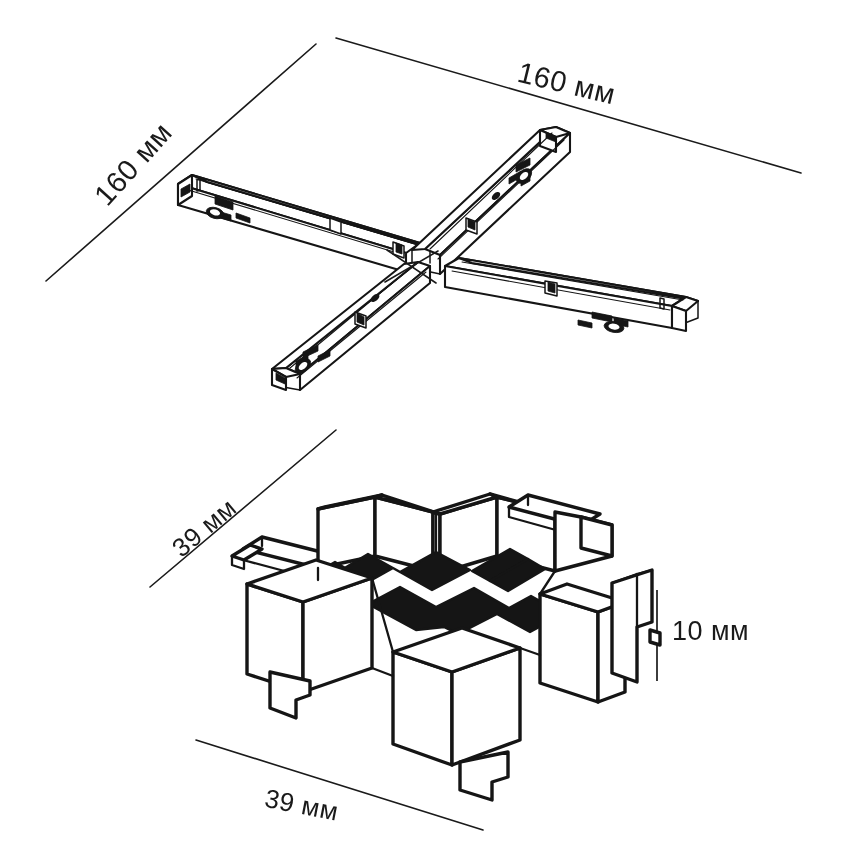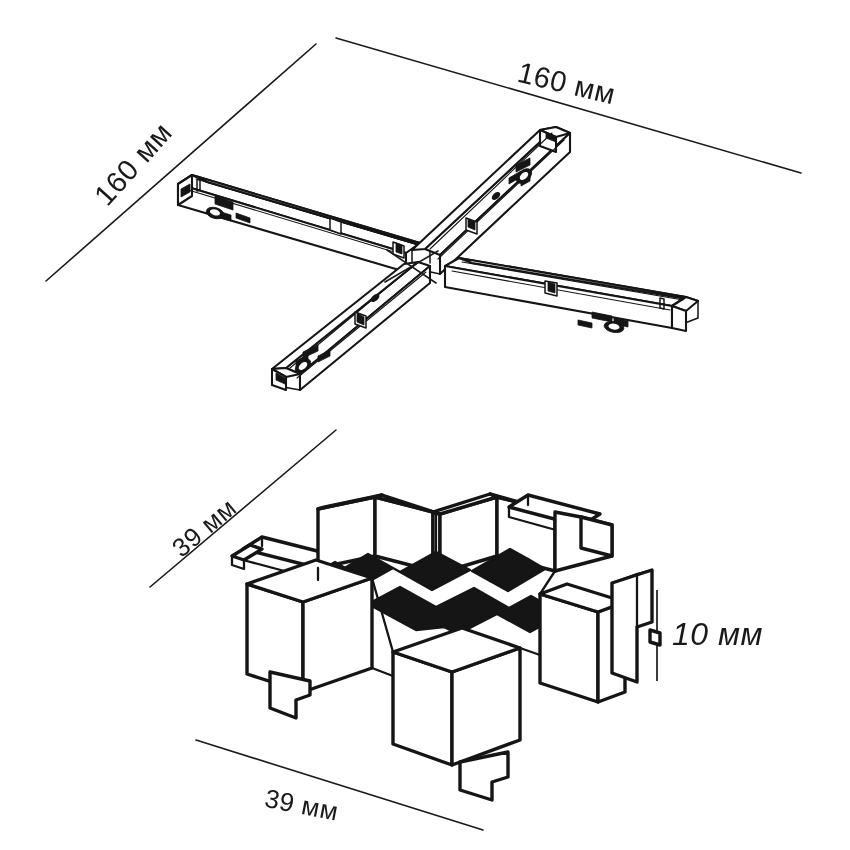--- a/index.html
+++ b/index.html
@@ -129,22 +129,21 @@
   #label-detail-bottom {
     left: 268px;
     top: 783px;
     font-size: 26px;
     transform: rotate(11deg);
     transform-origin: left top;
   }
   #label-detail-height {
     left: 672px;
     top: 616px;
-    font-size: 32px;
-    font-style: italic;
+    font-size: 27px;
   }
 </style>
 </head>
 <body>
 
 <div id="sheet">
 
   <svg class="layer" viewBox="0 0 850 850">
 
     <line class="dimline" x1="336" y1="38" x2="801" y2="173"></line>

